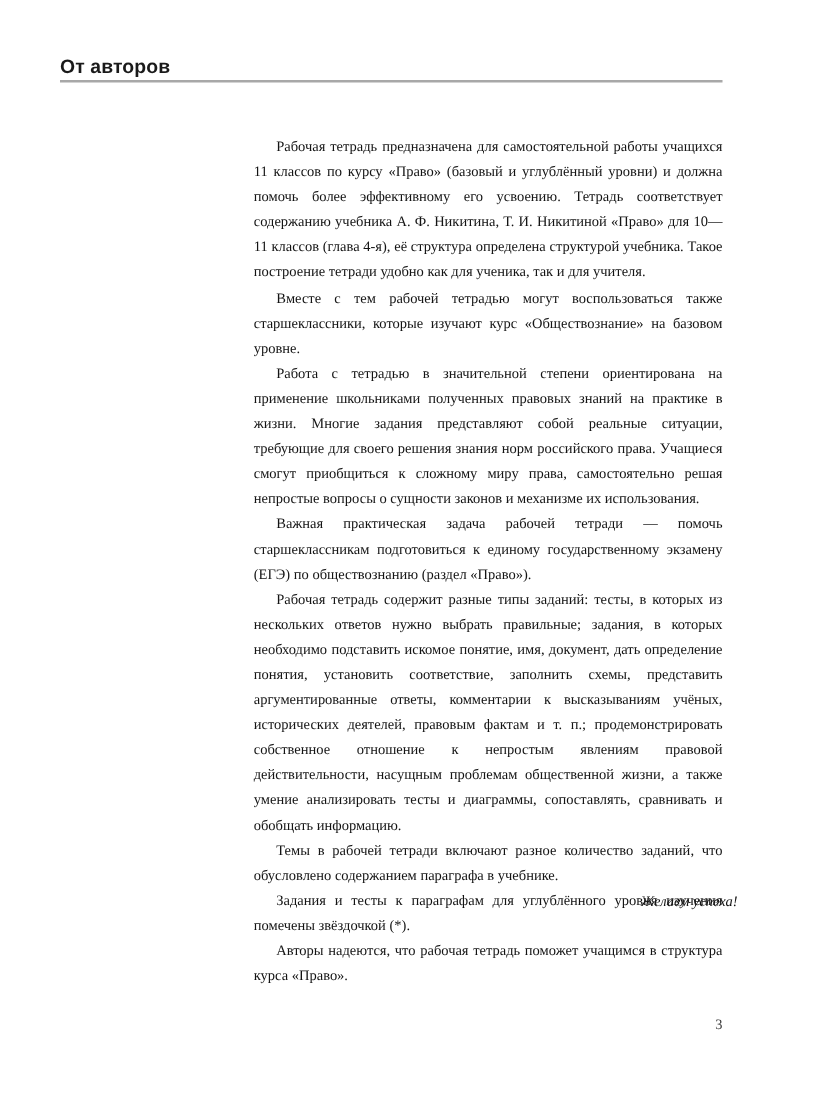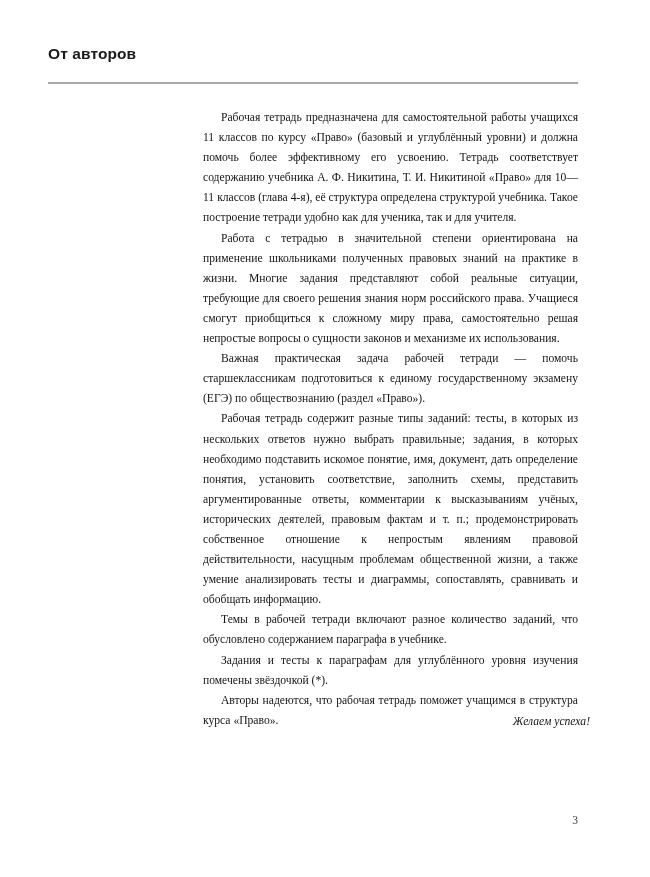--- a/index.html
+++ b/index.html
@@ -33,21 +33,21 @@
     width: 530px;
   }
   .section-title {
     font-family: "Liberation Sans", "DejaVu Sans", sans-serif;
     font-weight: bold;
     font-size: 15.5px;
     line-height: 20px;
     letter-spacing: 0.1px;
     color: #1a1a1a;
     margin: 0;
-    padding: 0 0 18px 0;
+    padding: 0 0 0 0;
     white-space: nowrap;
   }
   .header-rule {
     width: 530px;
     height: 2px;
     background: #a8a8a8;
     border: 0;
     margin: 0;
     padding: 0;
   }
@@ -103,20 +103,21 @@
 
 <div class="page">
 
   <div class="header-block">
     <h1 class="section-title">От авторов</h1>
     <div class="header-rule"></div>
   </div>
 
   <div class="text-column">
     <p class="body-par">Рабочая тетрадь предназначена для самостоятельной работы учащихся 11 классов по курсу «Право» (базовый и углублённый уровни) и должна помочь более эффективному его усвоению. Тетрадь соответствует содержанию учебника А. Ф. Никитина, Т. И. Никитиной «Право» для 10—11 классов (глава 4-я), её структура определена структурой учебника. Такое построение тетради удобно как для ученика, так и для учителя.</p>
+    <p class="body-par">Вместе с тем рабочей тетрадью могут воспользоваться также старшеклассники, которые изучают курс «Обществознание» на базовом уровне.</p>
     <p class="body-par">Работа с тетрадью в значительной степени ориентирована на применение школьниками полученных правовых знаний на практике в жизни. Многие задания представляют собой реальные ситуации, требующие для своего решения знания норм российского права. Учащиеся смогут приобщиться к сложному миру права, самостоятельно решая непростые вопросы о сущности законов и механизме их использования.</p>
     <p class="body-par">Важная практическая задача рабочей тетради — помочь старшеклассникам подготовиться к единому государственному экзамену (ЕГЭ) по обществознанию (раздел «Право»).</p>
     <p class="body-par">Рабочая тетрадь содержит разные типы заданий: тесты, в которых из нескольких ответов нужно выбрать правильные; задания, в которых необходимо подставить искомое понятие, имя, документ, дать определение понятия, установить соответствие, заполнить схемы, представить аргументированные ответы, комментарии к высказываниям учёных, исторических деятелей, правовым фактам и т. п.; продемонстрировать собственное отношение к непростым явлениям правовой действительности, насущным проблемам общественной жизни, а также умение анализировать тесты и диаграммы, сопоставлять, сравнивать и обобщать информацию.</p>
     <p class="body-par">Темы в рабочей тетради включают разное количество заданий, что обусловлено содержанием параграфа в учебнике.</p>
     <p class="body-par">Задания и тесты к параграфам для углублённого уровня изучения помечены звёздочкой (*).</p>
     <p class="body-par">Авторы надеются, что рабочая тетрадь поможет учащимся в структура курса «Право».</p>
   </div>
 
   <p class="closing-line">Желаем успеха!</p>
 

